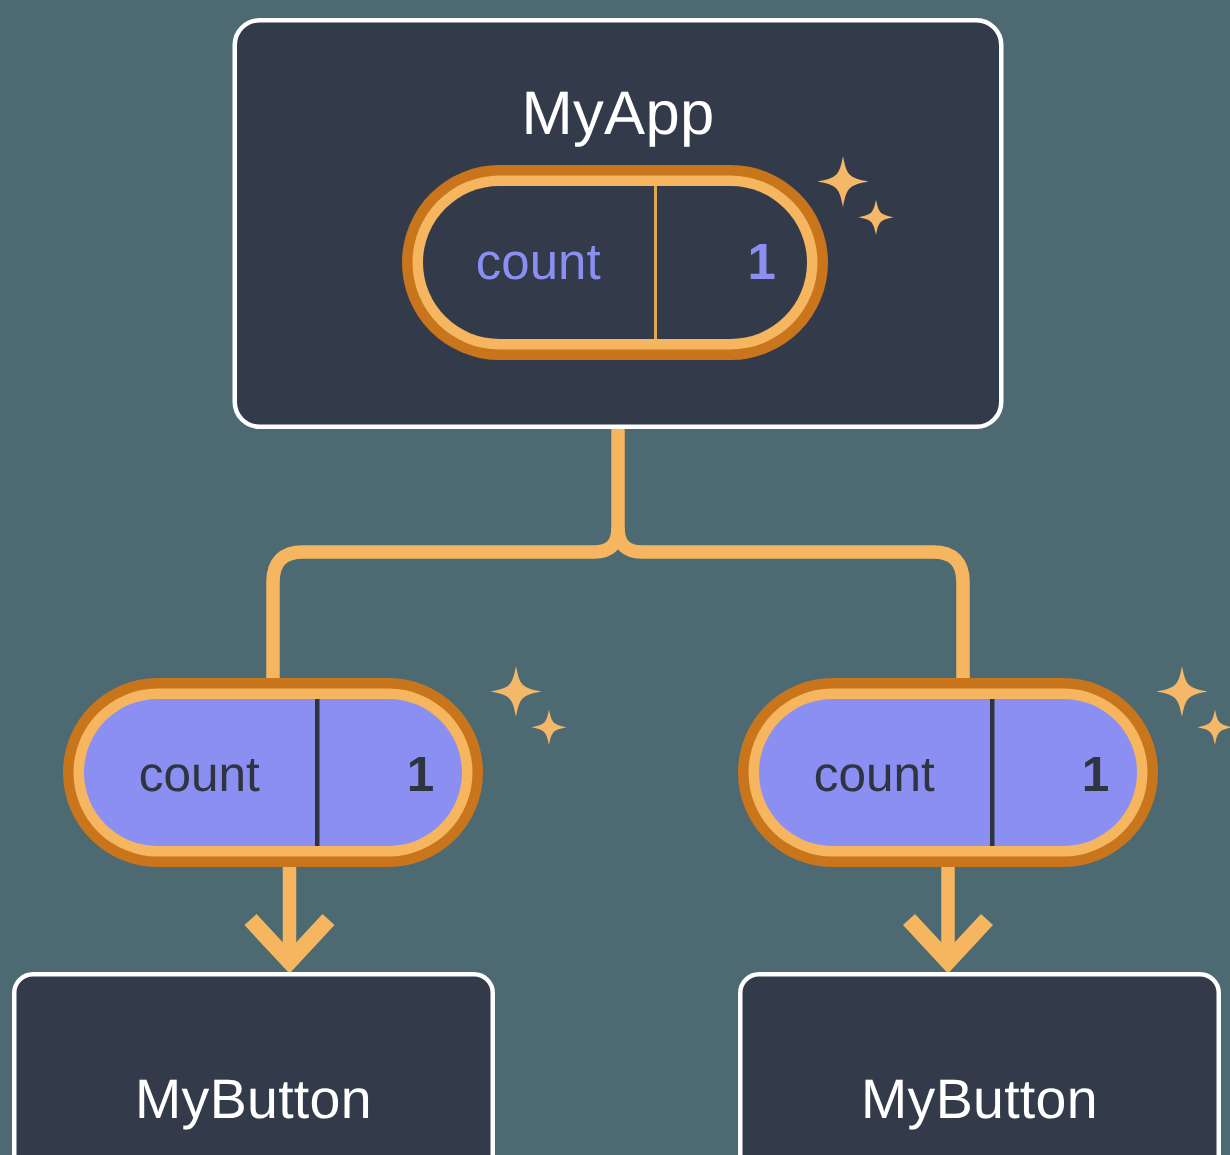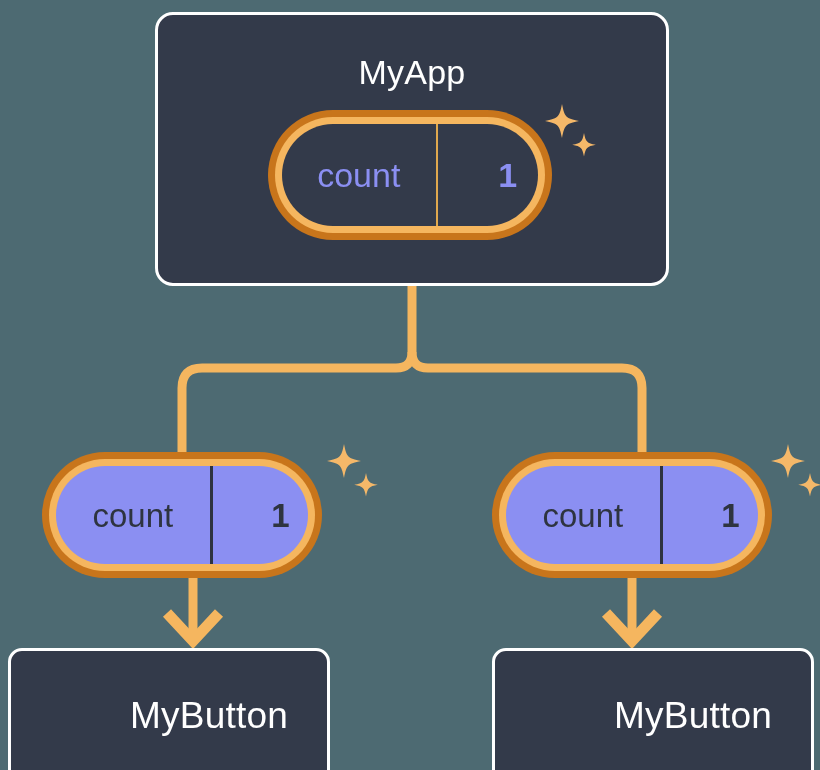--- a/index.html
+++ b/index.html
@@ -51,43 +51,42 @@
     height: 274px;
     border-radius: 18px;
   }
 
   .card-title {
     position: absolute;
     left: 0;
     width: 100%;
     text-align: center;
     color: #ffffff;
-    font-size: 34px;
+    font-size: 41px;
     font-weight: 400;
     letter-spacing: 0.2px;
     line-height: 1;
     white-space: nowrap;
   }
 
   #card-myapp .card-title {
     top: 40px;
   }
 
   .btn-card {
     height: 150px;
     border-radius: 14px;
     border-width: 3px;
   }
   #card-btn-left  { left: 8px;   top: 648px; width: 322px; }
   #card-btn-right { left: 492px; top: 648px; width: 322px; }
 
   .btn-card .card-title {
-    top: 46px;
+    top: 63px;
     font-size: 37px;
-    padding-left: 40px;
   }
 
   
   .pill {
     position: absolute;
     box-sizing: border-box;
     border-radius: 999px;
     background: #c8751b;          
     padding: 7px;
     z-index: 3;

